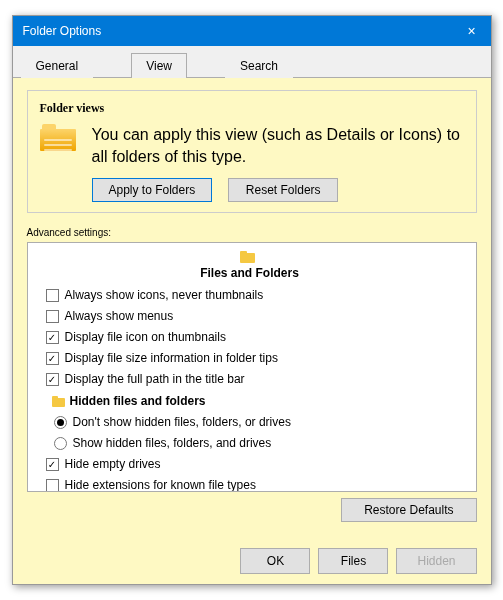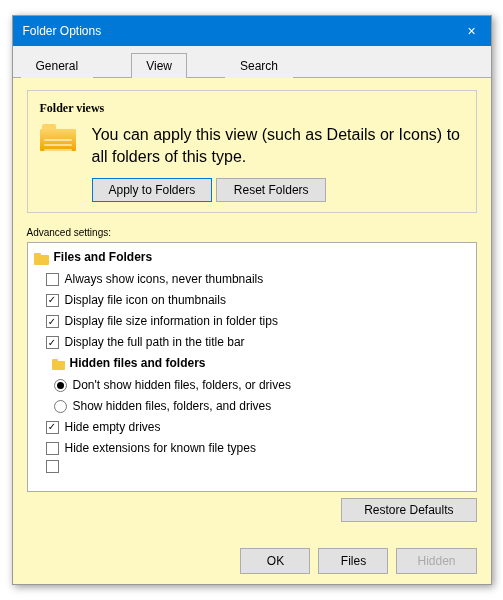--- a/index.html
+++ b/index.html
@@ -94,21 +94,21 @@
       width: 42px;
       flex-shrink: 0;
     }
     .folder-text {
       flex: 1;
       font-size: 16px;
       line-height: 1.4;
     }
     .folder-buttons {
       display: flex;
-      gap: 4px;
+      gap: 16px;
       margin-top: 10px;
     }
     .btn {
       padding: 4px 16px;
       font-size: 12px;
       border: 1px solid #adadad;
       background: #e1e1e1;
       cursor: pointer;
       min-width: 110px;
       text-align: center;
@@ -141,21 +141,22 @@
     }
     .list-item {
       display: flex;
       align-items: center;
       padding: 1px 4px;
       font-size: 12px;
       line-height: 1.6;
     }
     .list-item.category {
       font-weight: 600;
-      padding-left: 6px;
+      padding-left: 0;
+      flex-direction: column;
     }
     .list-item.category .category-icon {
       width: 16px;
       height: 16px;
       margin-right: 4px;
       flex-shrink: 0;
     }
     .list-item .checkbox {
       width: 13px;
       height: 13px;
@@ -333,20 +334,24 @@
           <rect x="0" y="3" width="7" height="4" fill="#f5c842" rx="1"></rect>
         </svg>
         <span>Files and Folders</span>
       </div>
 
       <div class="list-item">
         <div class="checkbox"></div>
         <span>Always show icons, never thumbnails</span>
       </div>
 
+      <div class="list-item">
+        <div class="checkbox"></div>
+        <span>Always show menus</span>
+      </div>
 
       <div class="list-item">
         <div class="checkbox checked"></div>
         <span>Display file icon on thumbnails</span>
       </div>
 
       <div class="list-item">
         <div class="checkbox checked"></div>
         <span>Display file size information in folder tips</span>
       </div>

